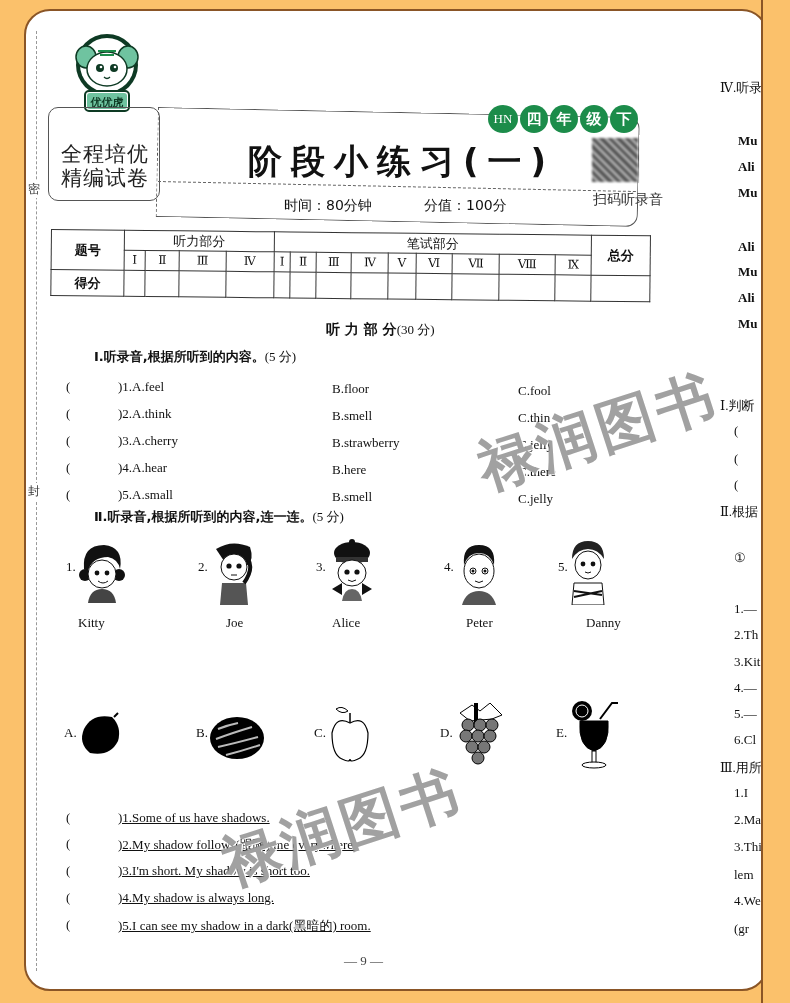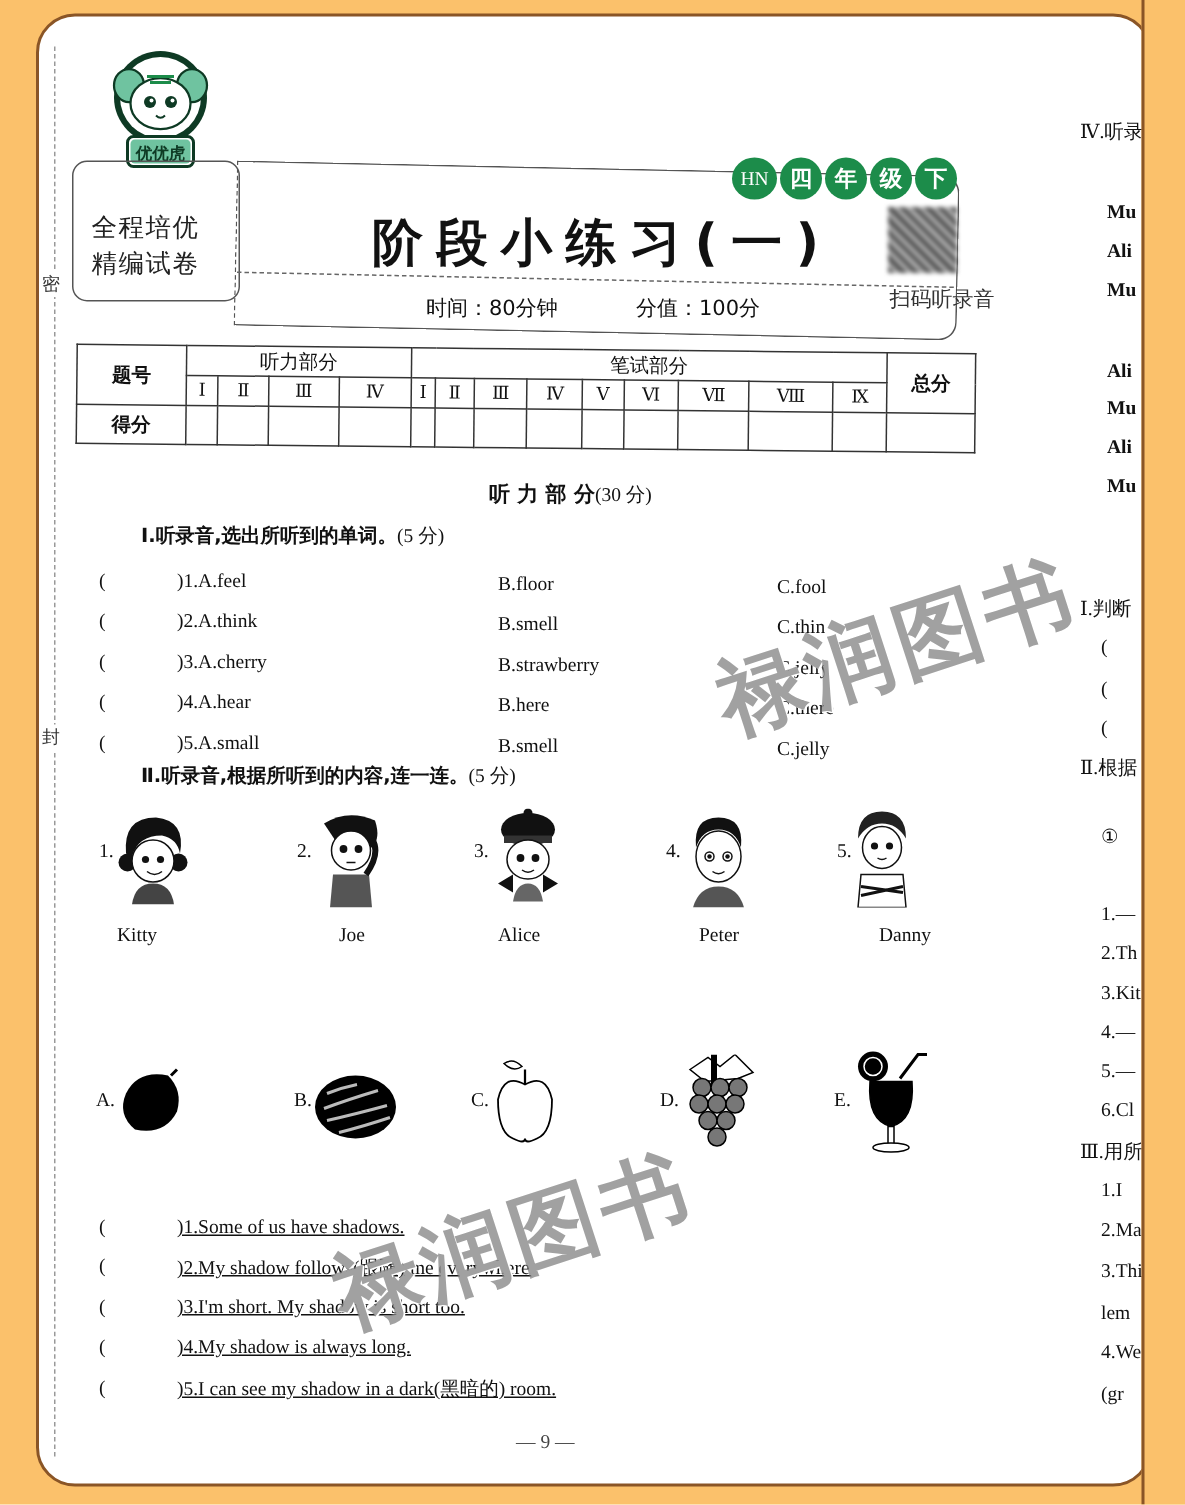--- a/index.html
+++ b/index.html
@@ -4,21 +4,21 @@
 <style>
   html,body{margin:0;padding:0;}
   body{width:790px;height:1003px;background:#fbc16b;position:relative;overflow:hidden;font-family:"Liberation Serif","DejaVu Serif",serif;color:#111;}
   .paper{position:absolute;left:24px;top:9px;width:740px;height:978px;background:#fff;border:2px solid #8a5526;border-radius:26px;overflow:hidden;}
   .right-strip{position:absolute;left:761px;top:0;width:29px;height:1003px;background:#fbc16b;border-left:2px solid #8a5526;}
   .bind-line{position:absolute;left:10px;top:20px;height:940px;border-left:1px dashed #999;}
   .bind-char{position:absolute;left:2px;font-size:12px;color:#333;background:#fff;font-family:"DejaVu Sans",sans-serif;}
   
   .logo{position:absolute;left:44px;top:20px;width:74px;height:84px;}
   .hdr-left{position:absolute;left:22px;top:96px;width:110px;height:92px;border:1px solid #555;border-radius:10px;}
-  .hdr-left .t{position:absolute;left:12px;font-family:"DejaVu Sans",sans-serif;font-size:17px;color:#222;letter-spacing:1px;}
+  .hdr-left .t{position:absolute;left:12px;font-family:"DejaVu Sans",sans-serif;font-size:21px;color:#222;letter-spacing:1px;}
   .hdr-main{position:absolute;left:132px;top:96px;width:480px;height:108px;border:1px solid #555;border-left:1px dashed #555;border-radius:0 12px 12px 0;transform:rotate(1.2deg);transform-origin:left top;}
   .hdr-dash{position:absolute;left:132px;top:170px;width:478px;border-top:1px dashed #666;transform:rotate(1.2deg);transform-origin:left top;}
   .title{position:absolute;left:222px;top:128px;font-family:"DejaVu Sans",sans-serif;font-weight:bold;font-size:34px;letter-spacing:9px;}
   .meta{position:absolute;top:186px;font-family:"DejaVu Sans",sans-serif;font-size:14px;}
   .badges{position:absolute;left:462px;top:94px;display:flex;gap:2px;}
   .badge{width:28px;height:28px;border-radius:50%;background:#1c8c4a;color:#fff;font-family:"DejaVu Sans",sans-serif;font-size:15px;display:flex;align-items:center;justify-content:center;font-weight:bold;}
   .badge.hn{font-family:"Liberation Serif",serif;font-size:13px;font-weight:normal;width:30px;}
   .qr{position:absolute;left:566px;top:127px;width:46px;height:44px;background:repeating-linear-gradient(45deg,#555 0 3px,#aaa 3px 6px),#888;filter:blur(1.3px);}
   .qr-label{position:absolute;left:567px;top:180px;font-size:14px;color:#333;font-family:Liberation Sans, sans-serif;}
   
@@ -126,21 +126,21 @@
           <td></td>
     </tr>
   </tbody>
     </table>
 
   <div class="sec-title" style="left:258px;top:310px;font-size:14px;">
     <span>听 力 部 分</span><span class="pts">(30 分)</span>
   </div>
 
   <div class="sec-title" style="left:26px;top:337px">
-    <span>Ⅰ.听录音,选出所听到的单词。</span><span class="pts">(5 分)</span>
+    <span>Ⅰ.听录音,根据所听到的内容。</span><span class="pts">(5 分)</span>
   </div>
   <div id="s1">
       <span class="paren" style="left:40px;top:368px">(</span>
        <span class="opt" style="left:92px;top:368px">)1.A.feel</span>
        <span class="opt" style="left:306px;top:370px">B.floor</span>
        <span class="opt" style="left:492px;top:372px">C.fool</span>
       <span class="paren" style="left:40px;top:395px">(</span>
        <span class="opt" style="left:92px;top:395px">)2.A.think</span>
        <span class="opt" style="left:306px;top:397px">B.smell</span>
        <span class="opt" style="left:492px;top:399px">C.thin</span>

